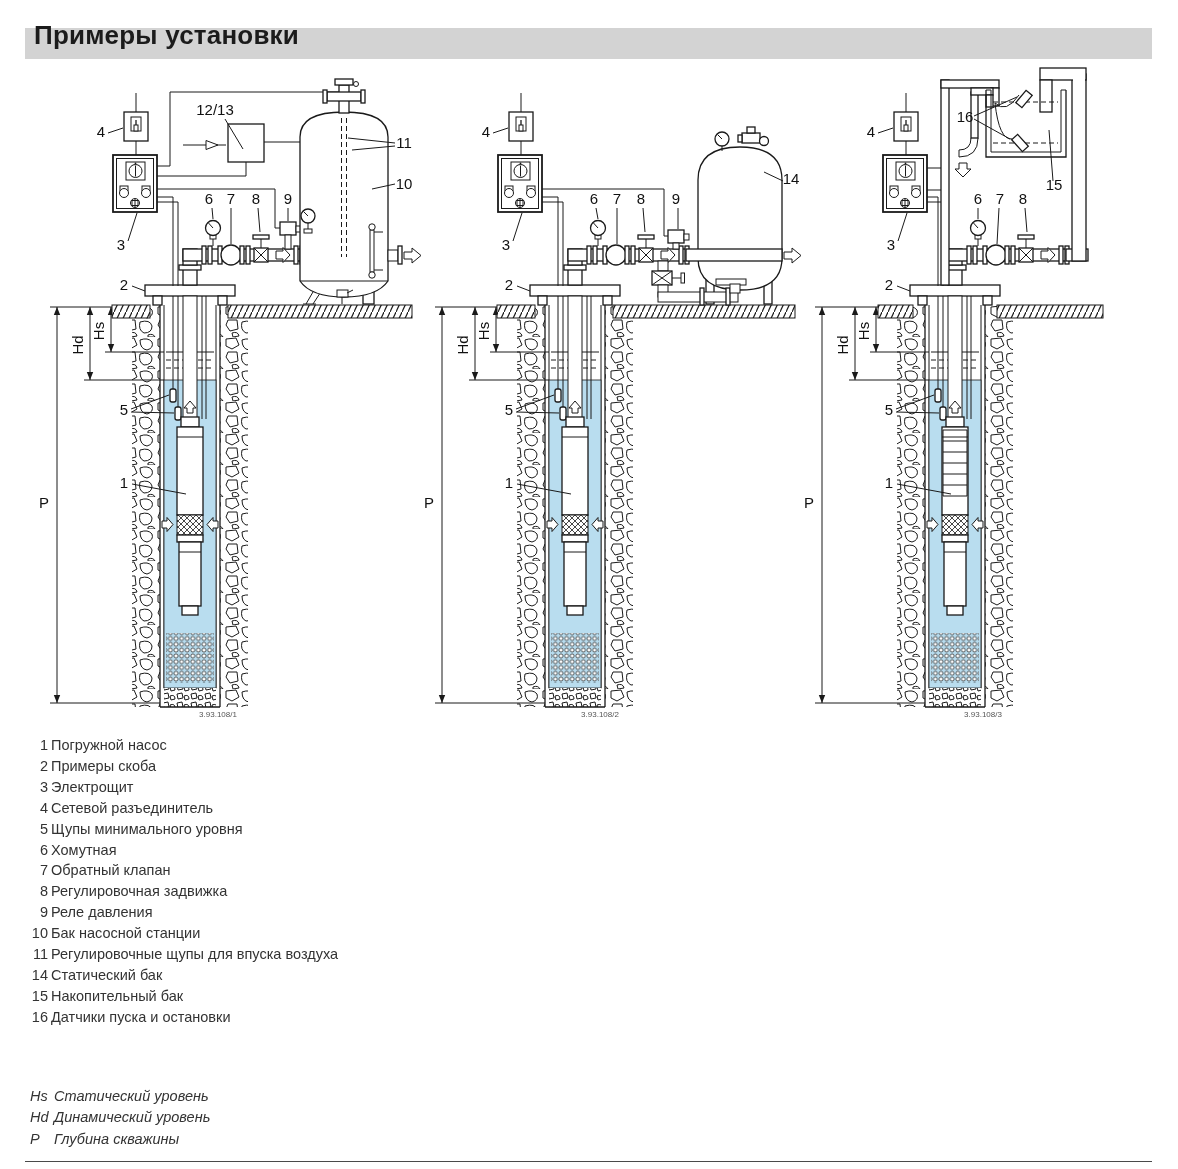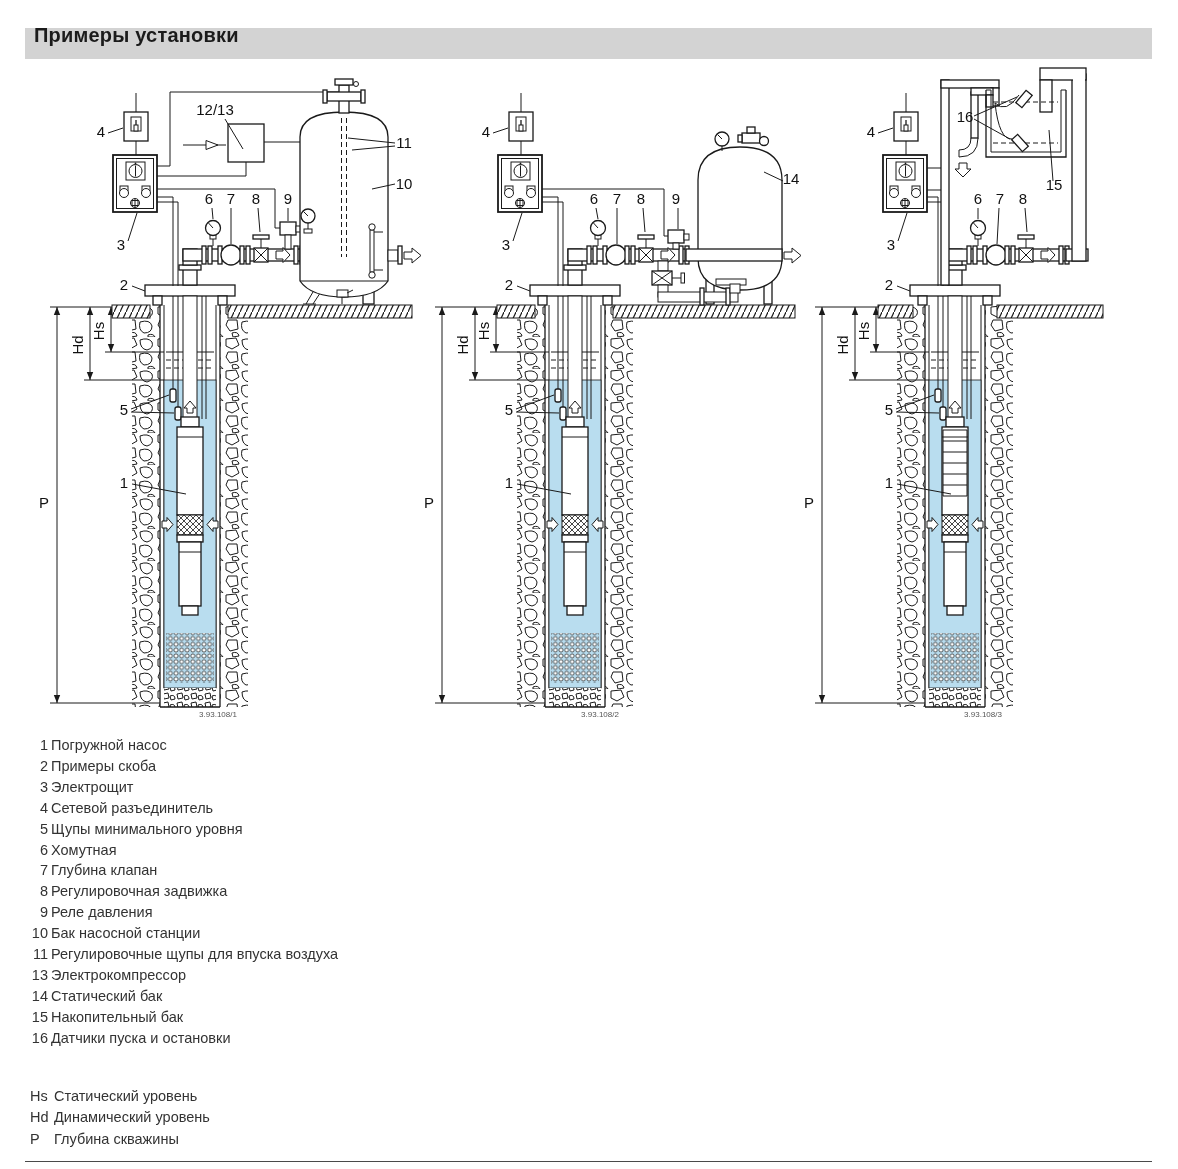--- a/index.html
+++ b/index.html
@@ -1,36 +1,36 @@
 <!DOCTYPE html>
 <html><head>
 <meta charset="utf-8">
 <style>
   html,body{margin:0;padding:0;background:#fff;}
   body{width:1178px;height:1169px;position:relative;font-family:"Liberation Sans",sans-serif;color:#2b2b2b;}
   .header{position:absolute;left:25px;top:28px;width:1127px;height:31px;background:#d3d3d3;
           display:flex;align-items:center;}
-  .header h1{margin:0 0 16px 9px;font-size:20px;font-weight:bold;color:#1b1b1b;letter-spacing:.2px;}
+  .header h1{margin:0 0 16px 9px;font-size:26px;font-weight:bold;color:#1b1b1b;letter-spacing:.2px;}
   svg{position:absolute;left:0;top:0;}
   .k{stroke:#1a1a1a;stroke-width:1.3;fill:none}
   .kt{stroke:#1a1a1a;stroke-width:1;fill:none}
   .w{fill:#fff;stroke:#1a1a1a;stroke-width:1.3}
   .wt{fill:#fff;stroke:#1a1a1a;stroke-width:1}
   .st{fill:#fff;stroke:#1a1a1a;stroke-width:1}
   .lbl{font:15px "Liberation Sans",sans-serif;fill:#111}
   .fign{font:8px "Liberation Sans",sans-serif;fill:#555}
   .dsh{stroke-dasharray:5 3}
   .dim{stroke:#1a1a1a;stroke-width:1;fill:none}
   .ah{fill:#1a1a1a;stroke:none}
   .legend{position:absolute;left:30px;top:735px;font-size:14.5px;color:#333;}
   .lrow{display:flex;line-height:20.9px;}
   .lnum{width:18px;text-align:right;flex:none;}
   .llab{margin-left:3px;white-space:nowrap;}
   .levels{position:absolute;left:30px;top:1086px;font-size:14.5px;color:#333;}
-  .vrow{display:flex;line-height:21.3px;}
+  .vrow{display:flex;line-height:21.3px;font-style:italic;}
   .vsym{width:24px;flex:none;}
   .vlab{white-space:nowrap;}
   .bottomrule{position:absolute;left:25px;top:1161px;width:1127px;height:1px;background:#4a4a4a;}
 </style>
 </head>
 <body>
 
 <div class="header">
   <h1>Примеры установки</h1>
 </div>
@@ -481,41 +481,37 @@
   <div class="lrow">
       <span class="lnum">5</span>
       <span class="llab">Щупы минимального уровня</span>
     </div>
   <div class="lrow">
       <span class="lnum">6</span>
       <span class="llab">Хомутная</span>
     </div>
   <div class="lrow">
       <span class="lnum">7</span>
-      <span class="llab">Глубина клапан</span>
+      <span class="llab">Обратный клапан</span>
     </div>
   <div class="lrow">
       <span class="lnum">8</span>
       <span class="llab">Регулировочная задвижка</span>
     </div>
   <div class="lrow">
       <span class="lnum">9</span>
       <span class="llab">Реле давления</span>
     </div>
   <div class="lrow">
       <span class="lnum">10</span>
       <span class="llab">Бак насосной станции</span>
     </div>
   <div class="lrow">
       <span class="lnum">11</span>
       <span class="llab">Регулировочные щупы для впуска воздуха</span>
-    </div>
-  <div class="lrow">
-      <span class="lnum">13</span>
-      <span class="llab">Электрокомпрессор</span>
     </div>
   <div class="lrow">
       <span class="lnum">14</span>
       <span class="llab">Статический бак</span>
     </div>
   <div class="lrow">
       <span class="lnum">15</span>
       <span class="llab">Накопительный бак</span>
     </div>
   <div class="lrow">

